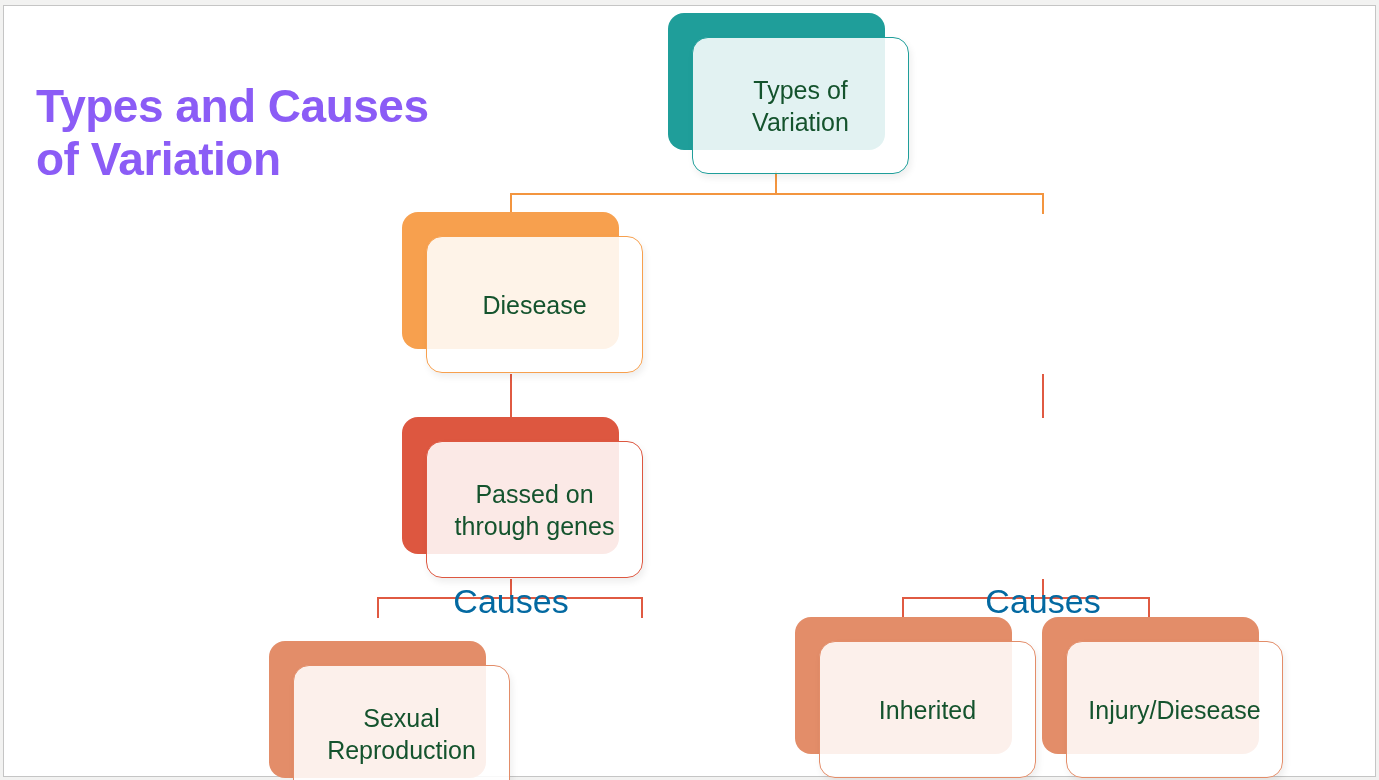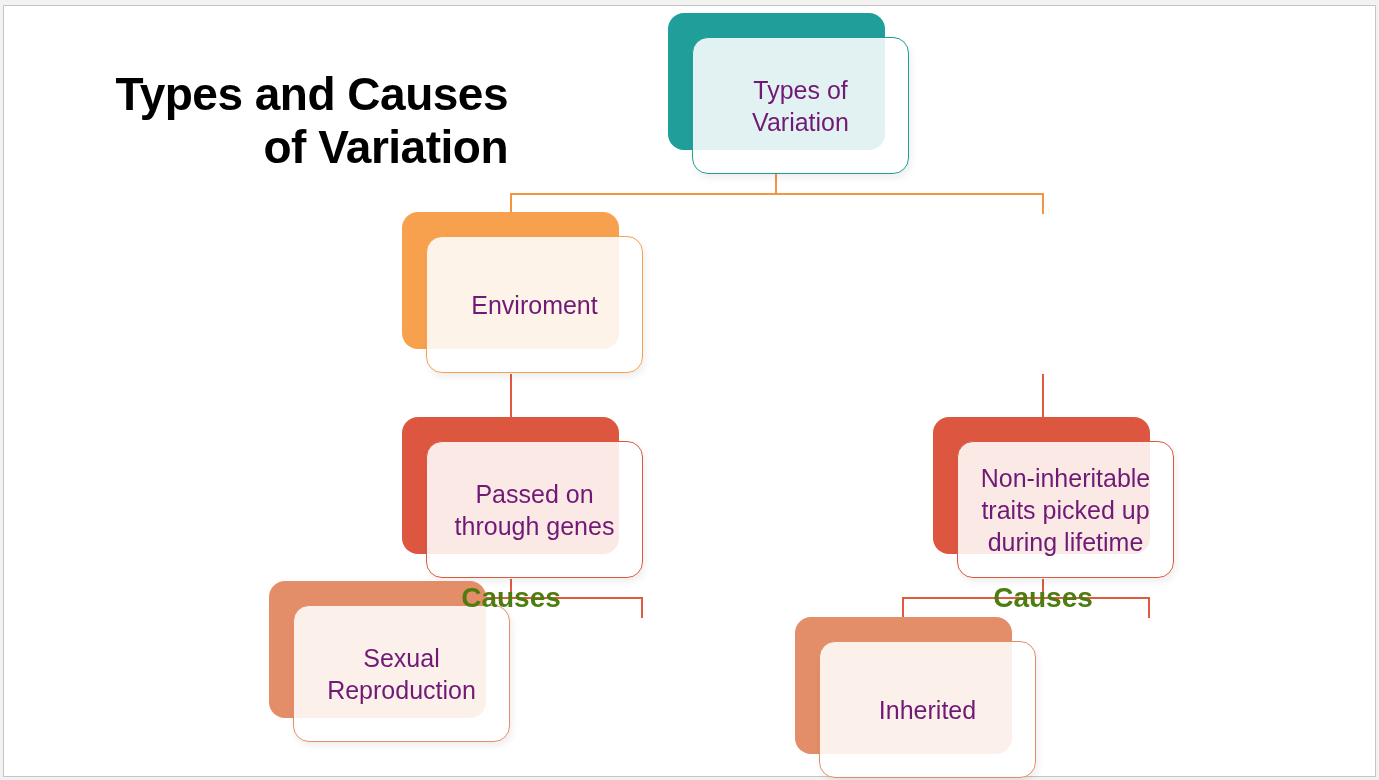--- a/index.html
+++ b/index.html
@@ -7,51 +7,51 @@
     position:relative;width:1379px;height:780px;
     background:#f2f2f1;overflow:hidden;
     font-family:"Liberation Sans",sans-serif;
   }
   .slide{
     position:absolute;left:3px;top:5px;width:1371px;height:770px;
     background:#ffffff;border:1px solid #c5c5c5;
   }
   .title{
     position:absolute;left:20px;top:64px;width:484px;
-    margin:4px;text-align:right;
+    margin:16px;text-align:left;
     font-size:46px;font-weight:bold;line-height:1.16;letter-spacing:-0.5px;
-    color:#000000;white-space:pre-line;
+    color:#8b5cf6;white-space:pre-line;
   }
   .line{position:absolute;}
   .line.orange{background:var(--line_orange);}
   .line.red{background:var(--line_red);}
   .node{position:absolute;width:217px;height:137px;}
   .node .back{
     position:absolute;left:0;top:0;width:217px;height:137px;
     border-radius:16px;background:var(--c);
   }
   .node .front{
     position:absolute;left:24px;top:24px;width:217px;height:137px;
     border-radius:16px;border:1.5px solid var(--c);
     background:rgba(255,255,255,0.87);
     box-shadow:2px 4px 7px rgba(0,0,0,0.07);
     display:flex;align-items:center;justify-content:center;
     box-sizing:border-box;padding:4px 8px;
   }
   .node-label{
-    font-size:25px;line-height:1.28;color:#701a75;
+    font-size:25px;line-height:1.28;color:#14532d;
     text-align:center;white-space:pre-line;
   }
   .node.teal{--c:var(--teal);}
   .node.orange{--c:var(--orange);}
   .node.red{--c:var(--red);}
   .node.salmon{--c:var(--salmon);}
   .causes-label{
     position:absolute;width:200px;text-align:center;
-    font-size:28px;font-weight:bold;color:#4d7c0f;
+    font-size:34px;font-weight:normal;color:#0369a1;
   }
 </style>
 </head>
 <body>
 
 <div class="stage">
 
   <div class="slide"></div>
 
   <div class="line orange" style="left:775px;top:171px;width:2px;height:23px"></div>
@@ -76,58 +76,56 @@
     <div class="back"></div>
     <div class="front">
       <span class="node-label">Types of
 Variation</span>
     </div>
   </div>
 
   <div class="node orange" style="left:402px;top:212px">
     <div class="back"></div>
     <div class="front">
-      <span class="node-label">Enviroment</span>
+      <span class="node-label">Diesease</span>
     </div>
   </div>
 
 
   <div class="node red" style="left:402px;top:417px">
     <div class="back"></div>
     <div class="front">
       <span class="node-label">Passed on
 through genes</span>
     </div>
   </div>
 
-  <div class="node red" style="left:933px;top:417px">
-    <div class="back"></div>
-    <div class="front">
-      <span class="node-label">Non-inheritable
-traits picked up
-during lifetime</span>
-    </div>
-  </div>
 
-  <div class="node salmon" style="left:269px;top:581px">
+  <div class="node salmon" style="left:269px;top:641px">
     <div class="back"></div>
     <div class="front">
       <span class="node-label">Sexual
 Reproduction</span>
     </div>
   </div>
 
 
   <div class="node salmon" style="left:795px;top:617px">
     <div class="back"></div>
     <div class="front">
       <span class="node-label">Inherited</span>
     </div>
   </div>
 
+  <div class="node salmon" style="left:1042px;top:617px">
+    <div class="back"></div>
+    <div class="front">
+      <span class="node-label">Injury/Diesease</span>
+    </div>
+  </div>
 
   <div class="causes-label" style="left:411px;top:582px">Causes</div>
   <div class="causes-label" style="left:943px;top:582px">Causes</div>
 
   <h1 class="title">Types and Causes
 of Variation</h1>
 
 </div>
 
 </body></html>

